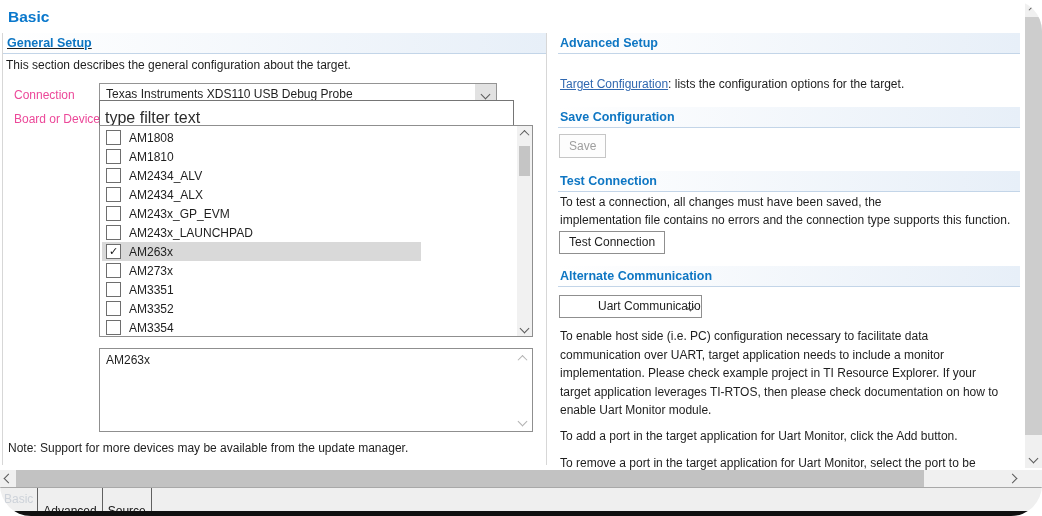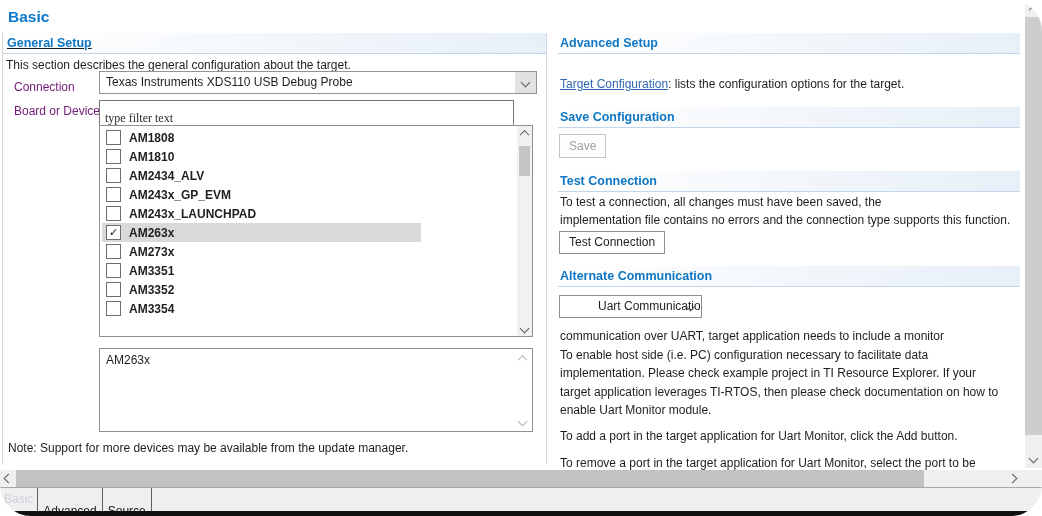--- a/index.html
+++ b/index.html
@@ -6,34 +6,34 @@
   #stage{position:relative;width:1042px;height:516px;background:#ffffff;overflow:hidden;
          font-family:"Liberation Sans","DejaVu Sans",sans-serif;font-size:12px;color:#1e1e1e;border-radius:31px;}
   .abs{position:absolute;}
   .nowrap{white-space:nowrap;}
   
   .band{position:absolute;height:21px;background:linear-gradient(to right,#ffffff,#e7eff8);
         border-bottom:1px solid #c3d5e8;box-sizing:border-box;}
   .band .t{font-weight:bold;color:#0e76c3;font-size:12.5px;line-height:20px;padding-left:4px;display:block;}
   
   .page-title{font-weight:bold;color:#0a78cc;font-size:15.5px;}
-  .flabel{color:#701a75;}
+  .flabel{color:#ec4899;margin-top:8px;}
   
   .combo{position:absolute;background:#fff;border:1px solid #949494;box-sizing:border-box;height:23px;line-height:21px;}
   .combo .val{padding-left:6px;display:block;white-space:nowrap;overflow:hidden;}
   .combo .dropbtn{position:absolute;right:0;top:0;width:21px;height:100%;background:#e2e2e2;
                   display:flex;align-items:center;justify-content:center;}
   .tinput{position:absolute;border:1px solid #757575;box-sizing:border-box;height:36px;
-          font-family:Liberation Serif, serif;font-size:12px;color:#2c2c2c;padding:0 5px;background:#fff;outline:none;}
+          font-family:Liberation Sans, sans-serif;font-size:16px;color:#2c2c2c;padding:0 5px;background:#fff;outline:none;}
   .btn{position:absolute;background:#fff;border:1px solid #8f8f8f;box-sizing:border-box;height:23px;
        line-height:21px;padding:0 9px;color:#1e1e1e;font-size:12px;text-align:center;}
   .btn.disabled{border-color:#c6c6c6;color:#9e9e9e;background:#fdfdfd;}
   
   .listbox{position:absolute;border:1px solid #8f8f8f;box-sizing:border-box;background:#fff;}
-  .rows{position:absolute;left:0;top:2px;right:16px;font-weight:bold;}
+  .rows{position:absolute;left:0;top:2px;right:16px;}
   .device-row{height:19px;display:flex;align-items:center;position:relative;}
   .device-row.selected::before{content:"";position:absolute;left:2px;top:0;width:319px;height:19px;background:#d9d9d9;}
   .device-row .cb{position:relative;width:13px;height:13px;border:1px solid #6e6e6e;background:#fff;margin-left:6px;
                   display:flex;align-items:center;justify-content:center;font-size:11px;line-height:11px;color:#111;box-sizing:content-box;}
   .device-row .lbl{position:relative;margin-left:8px;color:#1e1e1e;}
   
   .sb-v{position:absolute;background:#f0f0f0;}
   .sb-h{position:absolute;background:#f0f0f0;}
   .thumb{position:absolute;background:#cdcdcd;}
   .arrowbox{position:absolute;display:flex;align-items:center;justify-content:center;}
@@ -68,21 +68,21 @@
 
   <div class="vline" style="left:2px;top:33px;height:432px;"></div>
   <div class="vline" style="left:546px;top:33px;height:432px;"></div>
 
   <div class="band" style="left:3px;top:33px;width:543px;text-decoration:underline;">
     <span class="t">General Setup</span>
   </div>
   <div class="abs" style="left:6px;top:58px;">This section describes the general configuration about the target.</div>
 
   <div class="abs flabel" style="left:14px;top:80px;">Connection</div>
-  <div class="combo" style="left:99px;top:71px;width:438px;">
+  <div class="combo" style="left:99px;top:83px;width:398px;">
     <span class="val">Texas Instruments XDS110 USB Debug Probe</span>
     <span class="dropbtn">
         <span class="chev down"></span>
       </span>
   </div>
 
   <div class="abs flabel" style="left:14px;top:104px;">Board or Device</div>
   <input class="tinput" style="left: 99px; top: 100px; width: 415px;" value="type filter text">
 
   <div class="listbox" style="left:99px;top:125px;width:434px;height:212px;">
@@ -91,20 +91,24 @@
           <span class="cb"></span>
           <span class="lbl">AM1808</span>
         </div>
         <div class="device-row">
           <span class="cb"></span>
           <span class="lbl">AM1810</span>
         </div>
         <div class="device-row">
           <span class="cb"></span>
           <span class="lbl">AM2434_ALV</span>
+        </div>
+        <div class="device-row">
+          <span class="cb"></span>
+          <span class="lbl">AM2434_ALX</span>
         </div>
         <div class="device-row">
           <span class="cb"></span>
           <span class="lbl">AM243x_GP_EVM</span>
         </div>
         <div class="device-row">
           <span class="cb"></span>
           <span class="lbl">AM243x_LAUNCHPAD</span>
         </div>
         <div class="device-row selected">
@@ -174,22 +178,22 @@
     <span class="t" style="padding-left:2px;">Alternate Communication</span>
   </div>
   <div class="combo" style="left:559px;top:295px;width:143px;border-color:#8f8f8f;padding-left:32px;">
     <span class="val">Uart Communication</span>
     <span class="dropbtn" style="background:transparent;">
         <span class="chev down"></span>
       </span>
   </div>
 
   <div class="abs para" style="left:560px;top:327px;">
+    <div class="nowrap">To enable host side (i.e. PC) configuration necessary to facilitate data</div>
     <div class="nowrap">communication over UART, target application needs to include a monitor</div>
-    <div class="nowrap">To enable host side (i.e. PC) configuration necessary to facilitate data</div>
     <div class="nowrap">implementation. Please check example project in TI Resource Explorer. If your</div>
     <div class="nowrap">target application leverages TI-RTOS, then please check documentation on how to</div>
     <div class="nowrap">enable Uart Monitor module.</div>
   </div>
   <div class="abs nowrap" style="left:560px;top:429px;text-align:right;">To add a port in the target application for Uart Monitor, click the Add button.</div>
   <div class="abs nowrap" style="left:560px;top:456px;">To remove a port in the target application for Uart Monitor, select the port to be</div>
 
   <div class="sb-v" style="left:1025px;top:0;width:17px;height:468px;">
     <div class="arrowbox" style="left:0;top:0;width:17px;height:16px;">
         <span class="chev up"></span>

